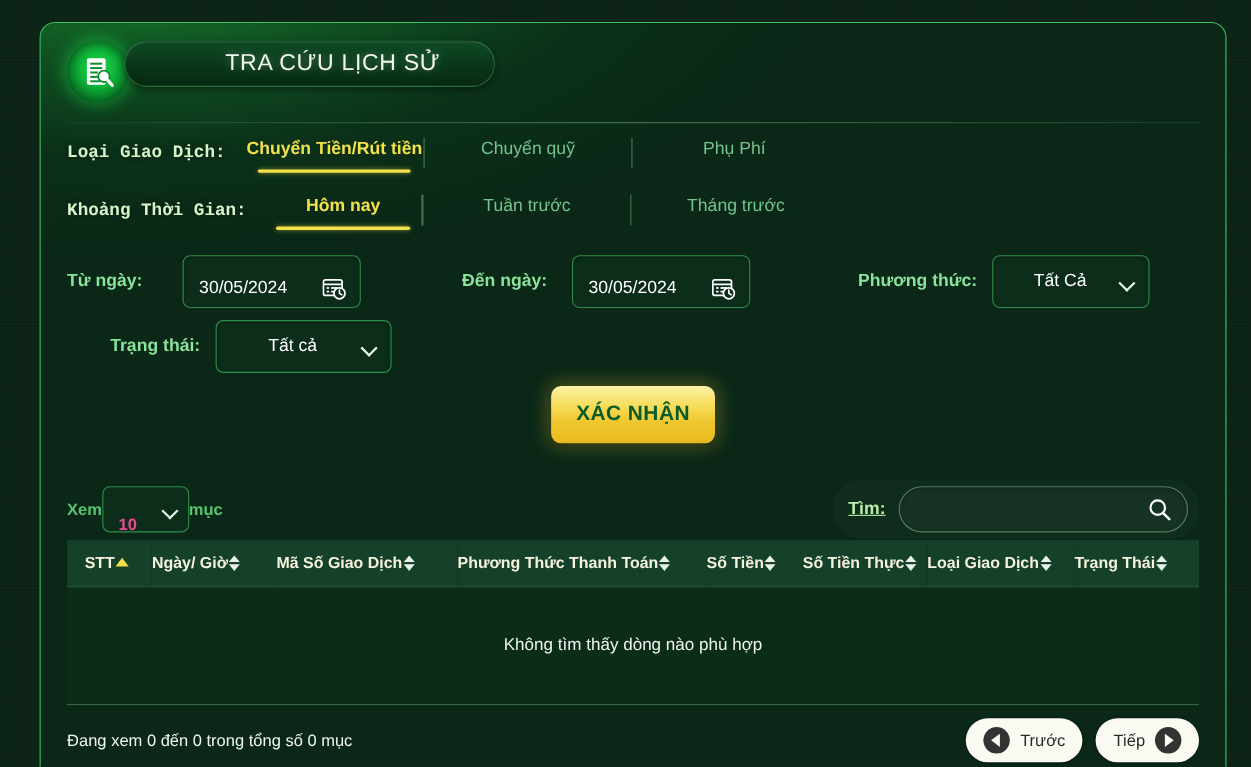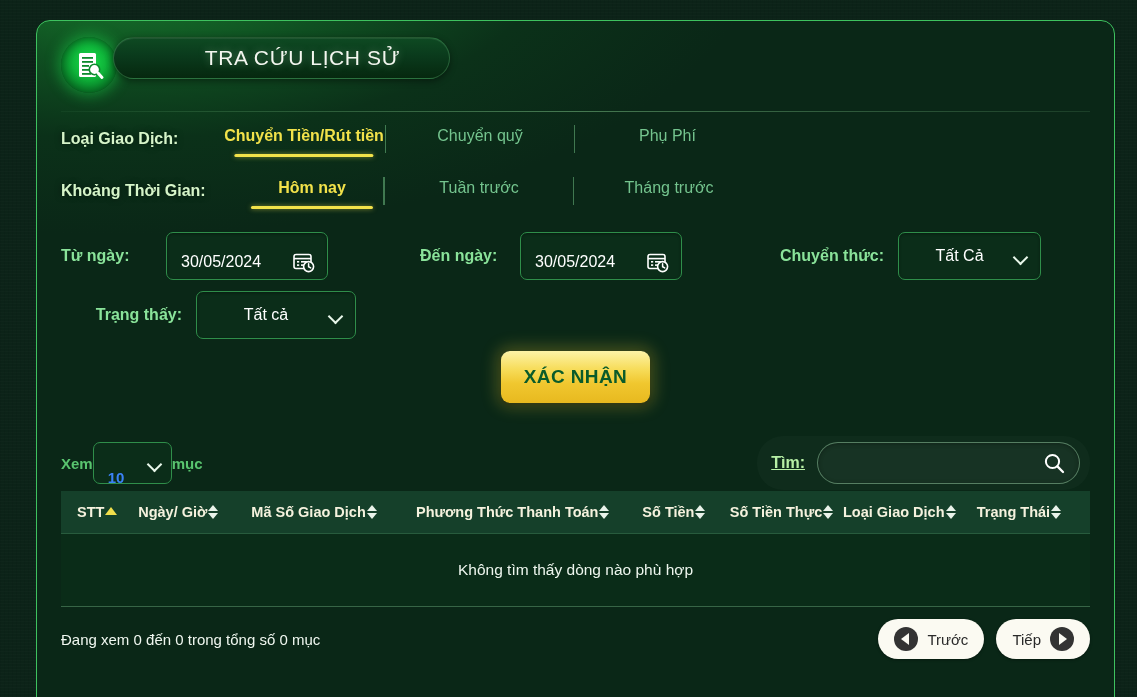--- a/index.html
+++ b/index.html
@@ -106,20 +106,21 @@
     align-items: center;
     height: 52px;
   }
 
   .frow-label {
     color: #d6f5c9;
     font-size: 16px;
     font-weight: bold;
     text-shadow: 0 0 6px rgba(0,0,0,0.5);
     white-space: nowrap;
+    font-family: Liberation Mono, monospace;
   }
 
   .tabs { display: flex; align-items: center; }
 
   .tab {
     position: relative;
     color: #74c48e;
     font-size: 16px;
     text-align: center;
     padding: 3px 0 9px 0;
@@ -270,21 +271,21 @@
     height: 42px;
     border: 1px solid #2f8e4a;
     border-radius: 7px;
     background: #0b2d19;
     display: flex;
     align-items: center;
     justify-content: space-between;
     padding: 0 9px 0 14px;
     cursor: pointer;
   }
-  .len-box .lval { color: #3b82f6; font-size: 15px; font-weight: bold; margin-top: 28px; }
+  .len-box .lval { color: #ec4899; font-size: 15px; font-weight: bold; margin-top: 28px; }
 
   .search-wrap {
     display: flex;
     align-items: center;
     gap: 12px;
     background: rgba(255,255,255,0.022);
     border-radius: 26px;
     padding: 6px 10px 6px 14px;
   }
   .search-wrap .lbl {
@@ -336,21 +337,21 @@
   table.dt thead th .th-in {
     display: inline-flex;
     align-items: center;
     gap: 1px;
   }
   table.dt tbody td {
     background: #0a2c18;
     color: #eef6ee;
     font-size: 15.5px;
     text-align: center;
-    padding: 27px 0;
+    padding: 44px 0;
     border-bottom: 1px solid rgba(150,220,165,0.33);
   }
 
   .sort-both { width: 11px; height: 16px; position: relative; display: inline-block; flex: none; }
   .sort-both::before, .sort-both::after {
     content: "";
     position: absolute;
     left: 0;
     width: 0; height: 0;
     border-left: 5.5px solid transparent;
@@ -491,29 +492,29 @@
             <rect x="4" y="9" width="2.2" height="1.6" fill="#ffffff"></rect>
             <rect x="8" y="9" width="6" height="1.6" fill="#ffffff"></rect>
             <rect x="4" y="12.3" width="2.2" height="1.6" fill="#ffffff"></rect>
             <rect x="8" y="12.3" width="6" height="1.6" fill="#ffffff"></rect>
             <circle cx="15.6" cy="14.6" r="5" fill="#0b2d19" stroke="#ffffff" stroke-width="1.6"></circle>
             <path d="M15.6 11.8 L15.6 14.7 L17.7 15.9" fill="none" stroke="#ffffff" stroke-width="1.5" stroke-linecap="round"></path>
           </svg>
         </span>
       </div>
 
-      <span class="fld-label" style="margin-left:98px;">Chuyển thức:</span>
+      <span class="fld-label" style="margin-left:98px;">Phương thức:</span>
       <div class="sel-box" style="width:143px;margin-left:14px;">
         <span class="sval">Tất Cả</span>
         <span class="chev"></span>
       </div>
     </div>
 
     <div class="drow" style="height:56px;">
-      <span class="fld-label" style="width:135px;text-align:right;padding-right:14px;">Trạng thấy:</span>
+      <span class="fld-label" style="width:135px;text-align:right;padding-right:14px;">Trạng thái:</span>
       <div class="sel-box" style="width:160px;">
         <span class="sval">Tất cả</span>
         <span class="chev"></span>
       </div>
     </div>
 
     <div class="confirm-wrap">
       <button class="btn-confirm">XÁC NHẬN</button>
     </div>
   </div>

